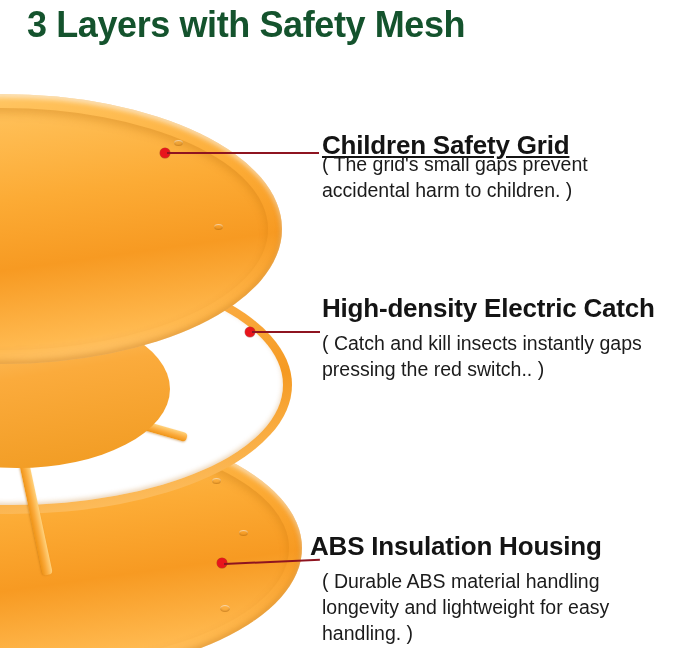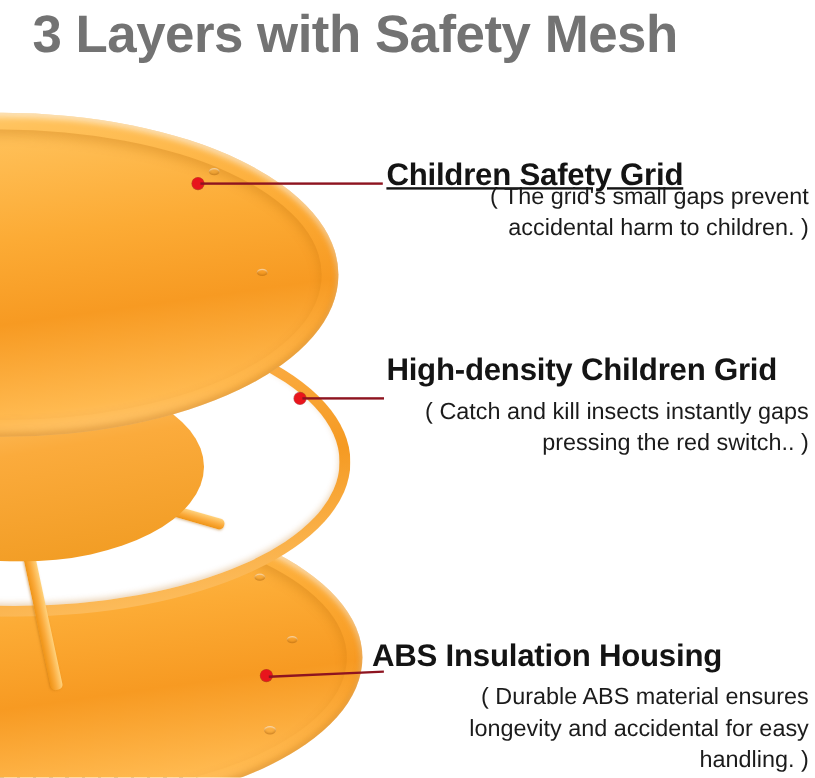--- a/index.html
+++ b/index.html
@@ -11,23 +11,23 @@
     position: relative;
     overflow: hidden;
     font-family: "Liberation Sans", "DejaVu Sans", sans-serif;
     -webkit-font-smoothing: antialiased;
   }
 
   
   .page-title {
     position: absolute;
     left: 27px; top: 4px;
-    font-size: 44px;
+    font-size: 36px;
     font-weight: bold;
-    color: #737373;
+    color: #14532d;
     letter-spacing: -0.4px;
     white-space: nowrap;
   }
 
   
   .product-stage {
     position: absolute;
     left: 0; top: 88px;
     width: 340px; height: 560px;
   }
@@ -134,21 +134,21 @@
     color: #141414;
     letter-spacing: -0.2px;
     white-space: nowrap;
   }
   .callout-body {
     position: absolute;
     font-size: 19.5px;
     font-weight: 400;
     color: #1b1b1b;
     line-height: 1.34;
-    text-align: right;
+    text-align: left;
   }
 
   
   .leader-line {
     position: absolute;
     height: 2px;
     background: #8e1420;
     transform-origin: 0 50%;
   }
   .leader-dot {
@@ -218,17 +218,17 @@
 
 <div class="leader-dot" style="left:245px; top:327px;"></div>
 <div class="leader-line" style="left:252px; top:331px; width:68px;"></div>
 
 <div class="leader-dot" style="left:217px; top:558px;"></div>
 <div class="leader-line" style="left:224px; top:563px; width:96px; transform:rotate(-2.6deg);"></div>
 
 <div class="callout-heading" style="left:322px; top:130px;text-decoration:underline;">Children Safety Grid</div>
 <div class="callout-body" style="left:322px; top:151px; width:352px;">( The grid's small gaps prevent accidental harm to children. )</div>
 
-<div class="callout-heading" style="left:322px; top:293px;">High-density Children Grid</div>
+<div class="callout-heading" style="left:322px; top:293px;">High-density Electric Catch</div>
 <div class="callout-body" style="left:322px; top:330px; width:352px;">( Catch and kill insects instantly gaps pressing the red switch.. )</div>
 
 <div class="callout-heading" style="left:310px; top:531px;">ABS Insulation Housing</div>
-<div class="callout-body" style="left:322px; top:568px; width:352px;">( Durable ABS material ensures longevity and accidental for easy handling. )</div>
+<div class="callout-body" style="left:322px; top:568px; width:352px;">( Durable ABS material handling longevity and lightweight for easy handling. )</div>
 
 </body></html>

